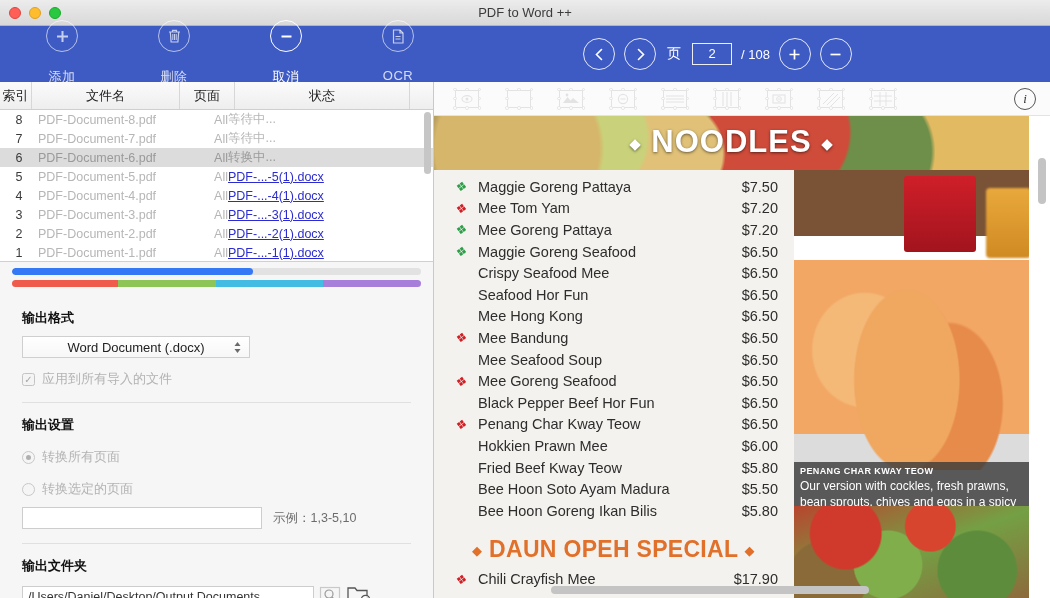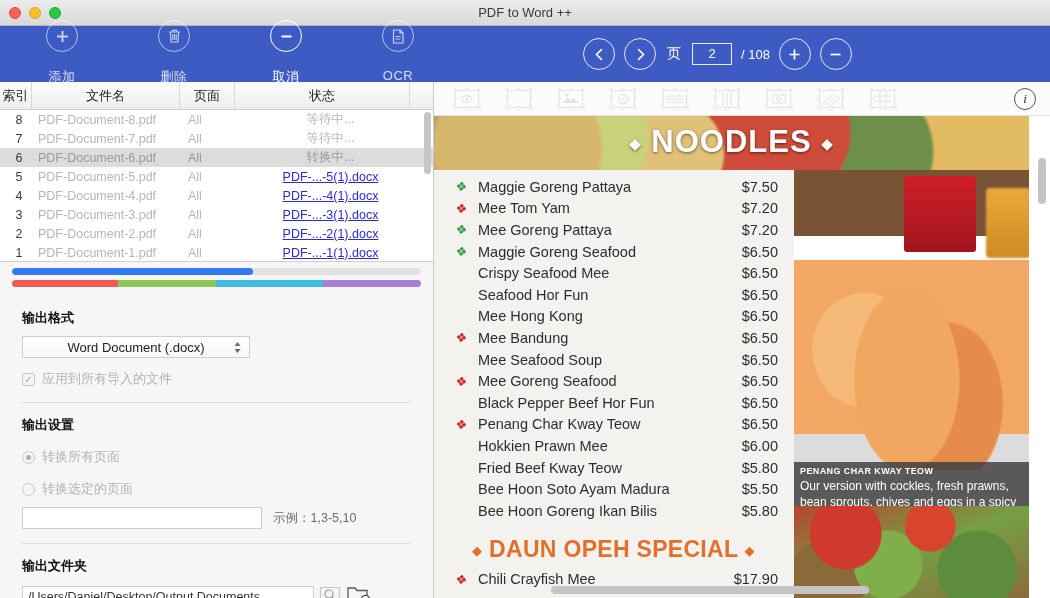--- a/index.html
+++ b/index.html
@@ -92,22 +92,22 @@
     border-bottom: 1px solid #d0d0d0; position: relative;
   }
   .frow {
     display: flex; align-items: center; height: 19px; font-size: 12.5px;
     color: #b6b6b6;
   }
   .frow.sel { background: #dcdcdc; color: #9a9a9a; }
   .c-idx { width: 38px; text-align: center; color: #3a3a3a; }
   .frow.sel .c-idx { color: #3a3a3a; }
   .c-name { width: 150px; }
-  .c-pages { width: 40px; }
-  .c-status { flex: 1; text-align: center; }
+  .c-pages { width: 40px; text-align: right; }
+  .c-status { flex: 1; }
   .c-status a { color: #2b2bd0; text-decoration: underline; }
   .list-scroll {
     position: absolute; right: 2px; top: 2px; width: 7px; height: 62px;
     background: #c6c6c6; border-radius: 4px;
   }
 
   .bars { padding: 6px 12px 0 12px; background: #f6f6f6; }
   .bar-outer {
     height: 7px; background: #e2e2e2; border-radius: 4px; overflow: hidden;
   }

